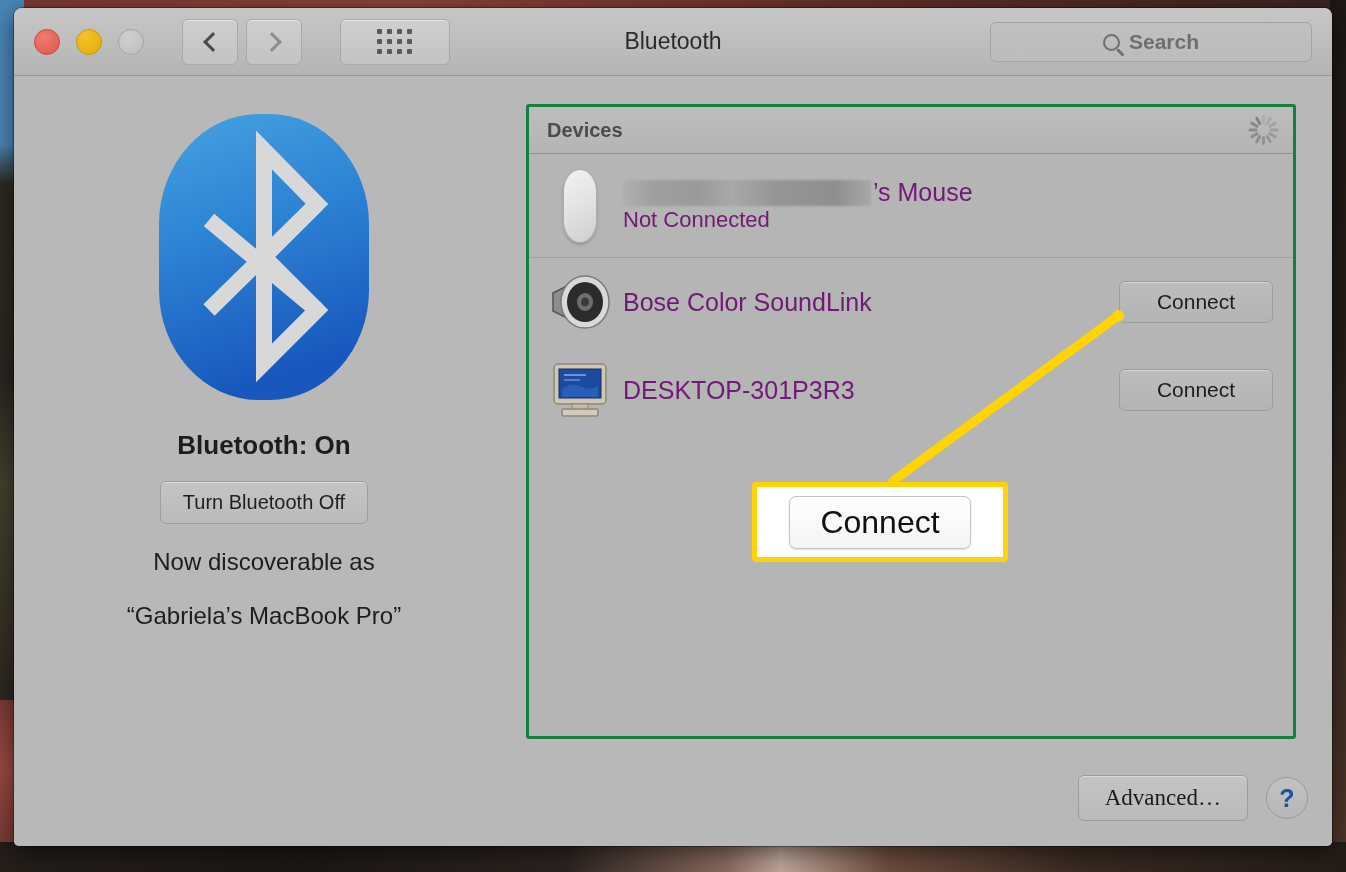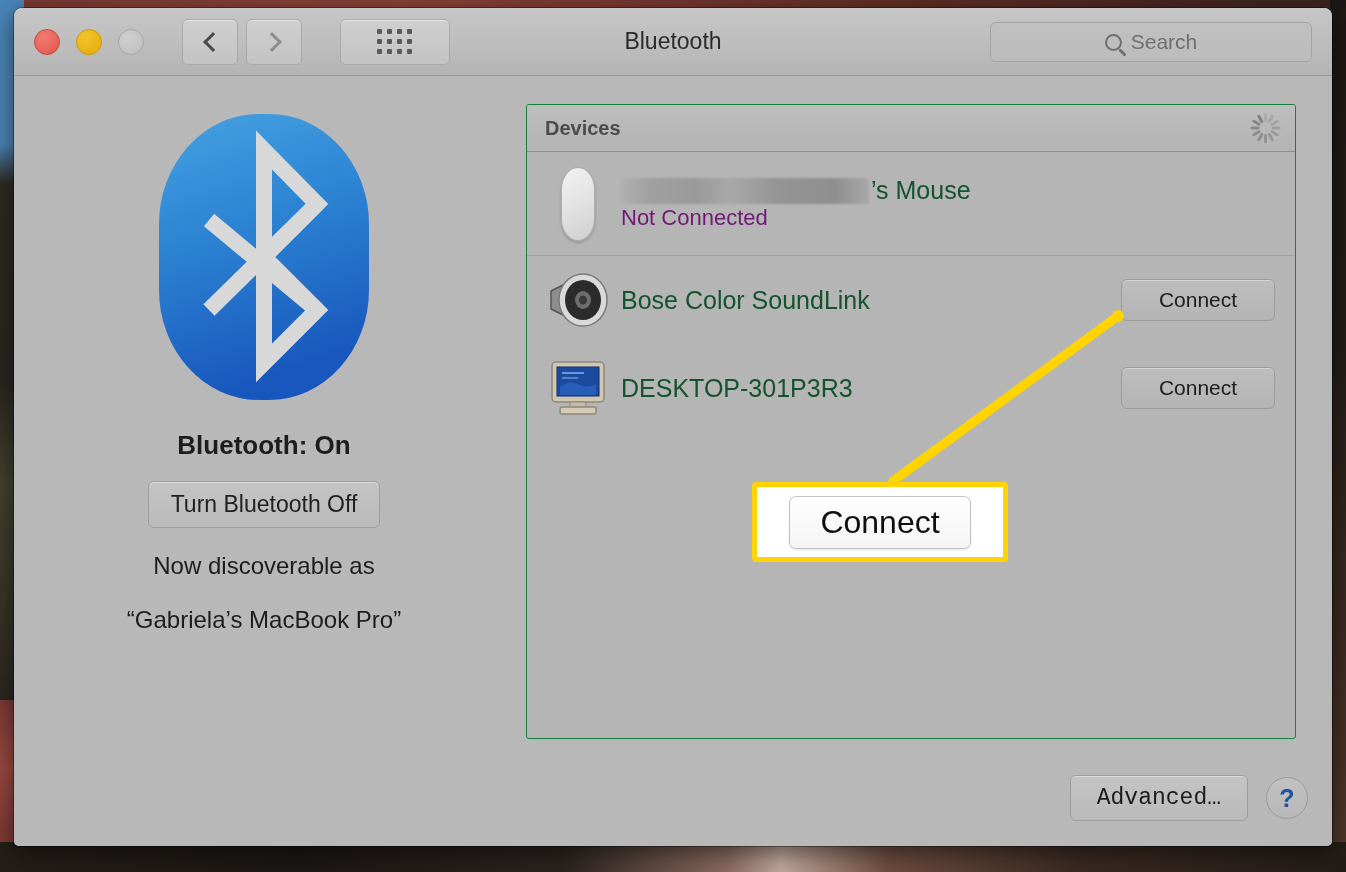--- a/index.html
+++ b/index.html
@@ -79,55 +79,55 @@
     position: absolute; left: 0; right: 0; top: 0; bottom: 0;
     display: flex; align-items: center; justify-content: center;
     font-size: 23px; color: #2b2b2b; pointer-events: none;
   }
   #search {
     position: absolute; right: 20px; top: 14px;
     width: 322px; height: 40px;
     background: linear-gradient(180deg,#c0c0c0 0%,#bcbcbc 100%);
     border: 1px solid #a3a3a3;
     border-radius: 6px;
-    display: flex; align-items: center; justify-content: center; gap: 9px;
+    display: flex; align-items: center; justify-content: center; gap: 9px; font-weight: bold;
   }
   #search .mag { width: 17px; height: 17px; border: 2.5px solid #6f6f6f; border-radius: 50%; position: relative; }
   #search .mag::after { content:""; position:absolute; right:-7px; bottom:-5px; width:9px; height:2.5px; background:#6f6f6f; transform: rotate(45deg); border-radius:2px; }
   #search .ph { font-size: 21px; color: #6f6f6f; }
 
   
   #body { flex: 1; display: flex; position: relative; background: #b8b8b8; }
 
   
   #left-pane {
     width: 500px;
     padding-top: 36px;
     display: flex; flex-direction: column; align-items: center;
   }
   #bt-logo { width: 214px; height: 290px; }
   #bt-status { margin-top: 28px; font-size: 26px; font-weight: bold; color:#1d1d1d; }
   #bt-toggle {
     margin-top: 20px;
     padding: 9px 22px;
     font-family: inherit;
-    font-size: 23px; color:#1f1f1f;
+    font-size: 20px; color:#1f1f1f;
     background: linear-gradient(180deg,#c4c4c4 0%,#bababa 100%);
     border: 1px solid #9e9e9e; border-radius: 6px;
     box-shadow: 0 1px 0 rgba(255,255,255,.45) inset;
   }
   .discover { margin-top: 24px; font-size: 24px; color:#1d1d1d; }
   .discover.name { margin-top: 26px; }
 
   
   #right-pane { flex: 1; padding: 28px 36px 0 12px; }
 
   #devices-box {
     background: #b5b5b5;
-    border: 1px solid #15803d;
+    border: 3px solid #15803d;
     border-radius: 3px;
     height: 635px;
     display: flex; flex-direction: column;
     overflow: hidden;
   }
   #devices-header {
     height: 47px; flex: 0 0 47px;
     background: linear-gradient(180deg,#bdbdbd 0%,#b4b4b4 100%);
     border-bottom: 1px solid #8f8f8f;
     display: flex; align-items: center; padding: 0 14px 0 18px;
@@ -139,21 +139,21 @@
     width: 3px; height: 9px; border-radius: 2px;
     background: #7e7e7e; transform-origin: 1.5px 15px;
   }
 
   .device-row { display: flex; align-items: center; padding: 0 20px 0 18px; position: relative; }
   .device-row.r1 { height: 104px; border-bottom: 1px solid #a1a1a1; }
   .device-row.r2 { height: 88px; align-items: center; }
   .device-row.r3 { height: 88px; }
   .dev-icon { width: 66px; flex: 0 0 66px; display:flex; align-items:center; justify-content:center; }
   .dev-text { flex: 1; padding-left: 10px; }
-  .dev-name { font-size: 25px; color:#14532d; display:flex; align-items:center; }
+  .dev-name { font-size: 25px; color:#701a75; display:flex; align-items:center; }
   .redacted { display:inline-block; width:248px; height:26px; background:linear-gradient(90deg,#b0b0b0 0%,#a0a0a0 12%,#9a9a9a 30%,#a8a8a8 44%,#959595 62%,#8f8f8f 86%,#a8a8a8 100%); filter: blur(1.2px); border-radius:2px; margin-right:2px; vertical-align:middle; }
   .dev-sub { font-size: 22px; color:#701a75; margin-top: 6px; text-align: center; }
   .connect-btn {
     font-family: inherit;
     font-size: 21px; color: #1d1d1d;
     padding: 8px 20px;
     min-width: 154px;
     background: linear-gradient(180deg,#bdbdbd 0%,#b4b4b4 100%);
     border: 1px solid #9c9c9c; border-radius: 6px;
     box-shadow: 0 1px 0 rgba(255,255,255,.35) inset;
@@ -169,21 +169,21 @@
     flex: 0 0 96px; height: 96px;
     display: flex; align-items: center;
     padding: 0 24px 0 36px;
     background: #b8b8b8;
   }
   #footer .spacer { flex: 1; }
   .chk-wrap { display: flex; align-items: center; gap: 16px; margin-left: 488px; }
   .chkbox { width: 26px; height: 26px; background: linear-gradient(180deg,#c5c5c5,#b9b9b9); border: 1px solid #999; border-radius: 4px; }
   .chk-label { font-size: 24px; color: #111; }
   #advanced-btn {
-    font-family: Liberation Mono, monospace;
+    font-family: Liberation Serif, serif;
     font-size: 23px; color: #1b1b1b;
     padding: 9px 26px;
     background: linear-gradient(180deg,#c4c4c4 0%,#bababa 100%);
     border: 1px solid #9c9c9c; border-radius: 6px;
     box-shadow: 0 1px 0 rgba(255,255,255,.4) inset;
   }
   #help-btn {
     margin-left: 18px;
     width: 42px; height: 42px; border-radius: 50%;
     background: linear-gradient(180deg,#c2c2c2,#b7b7b7);

